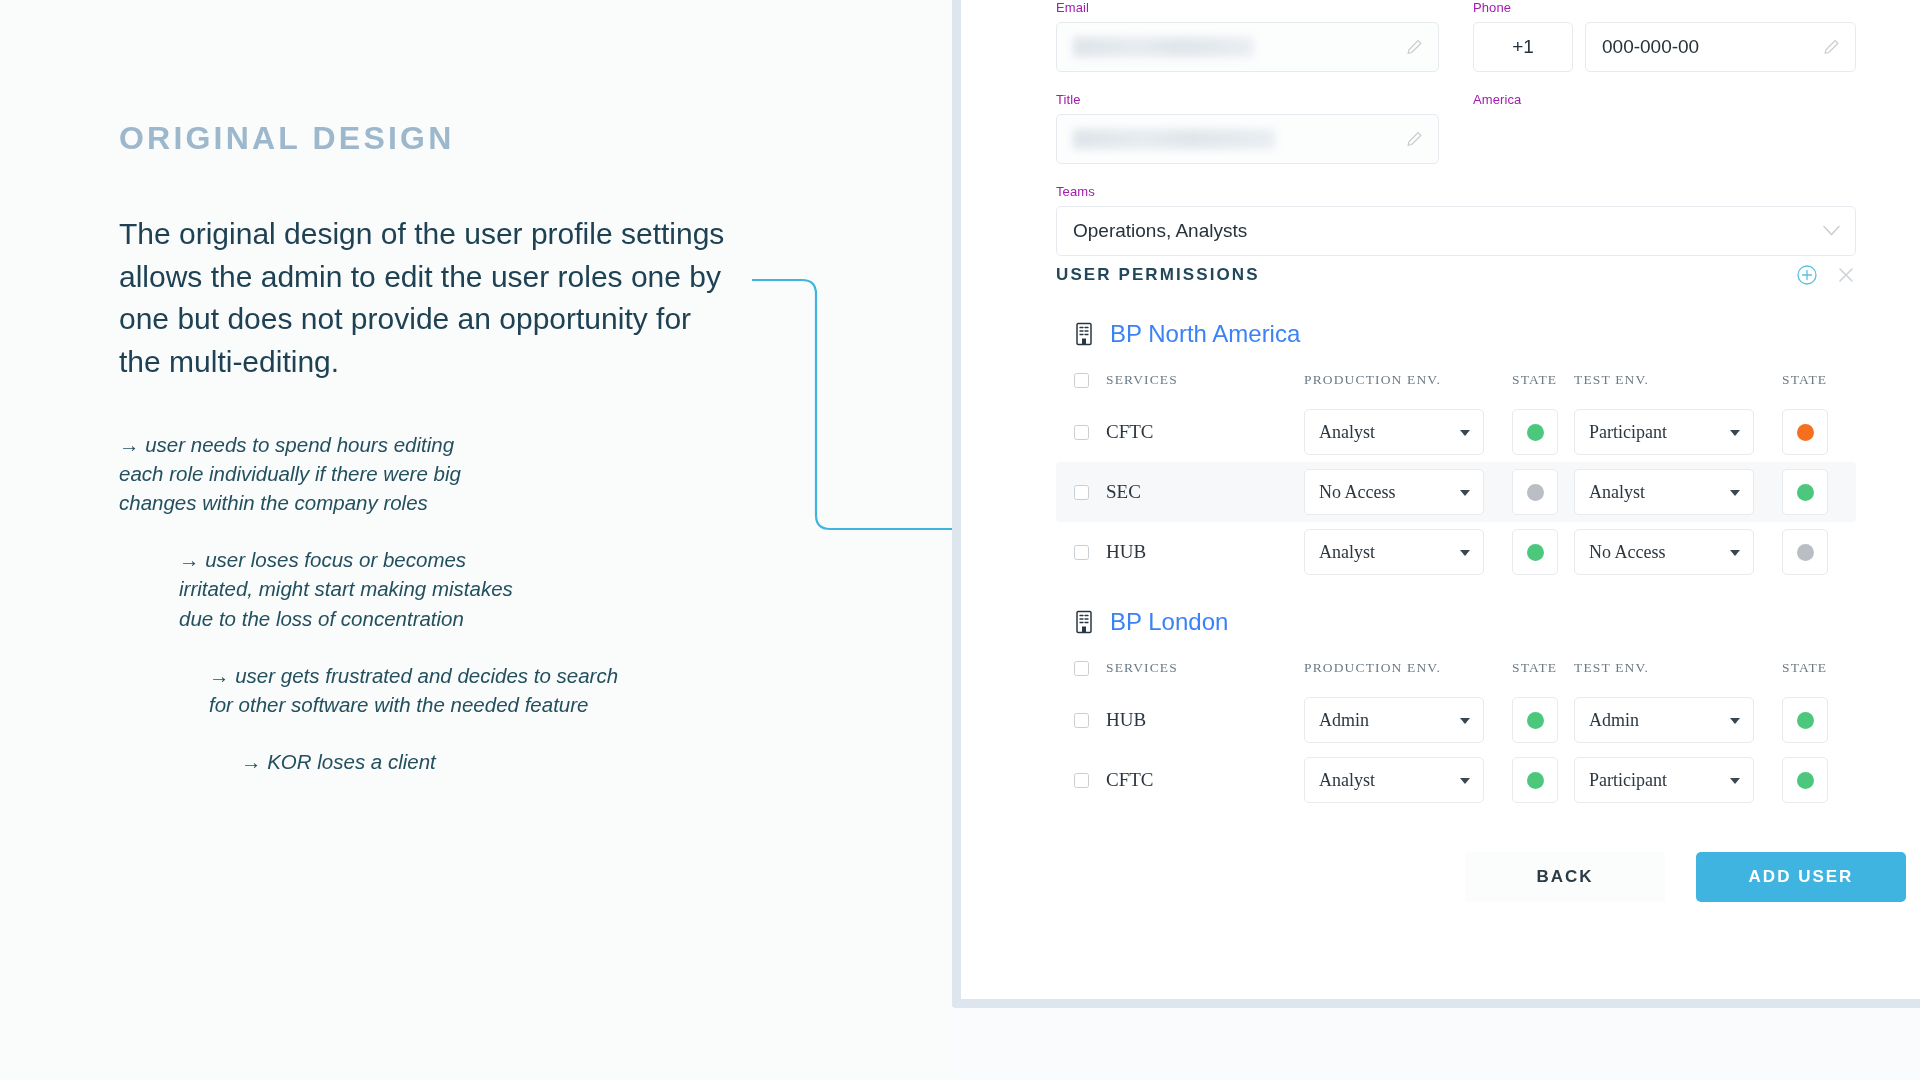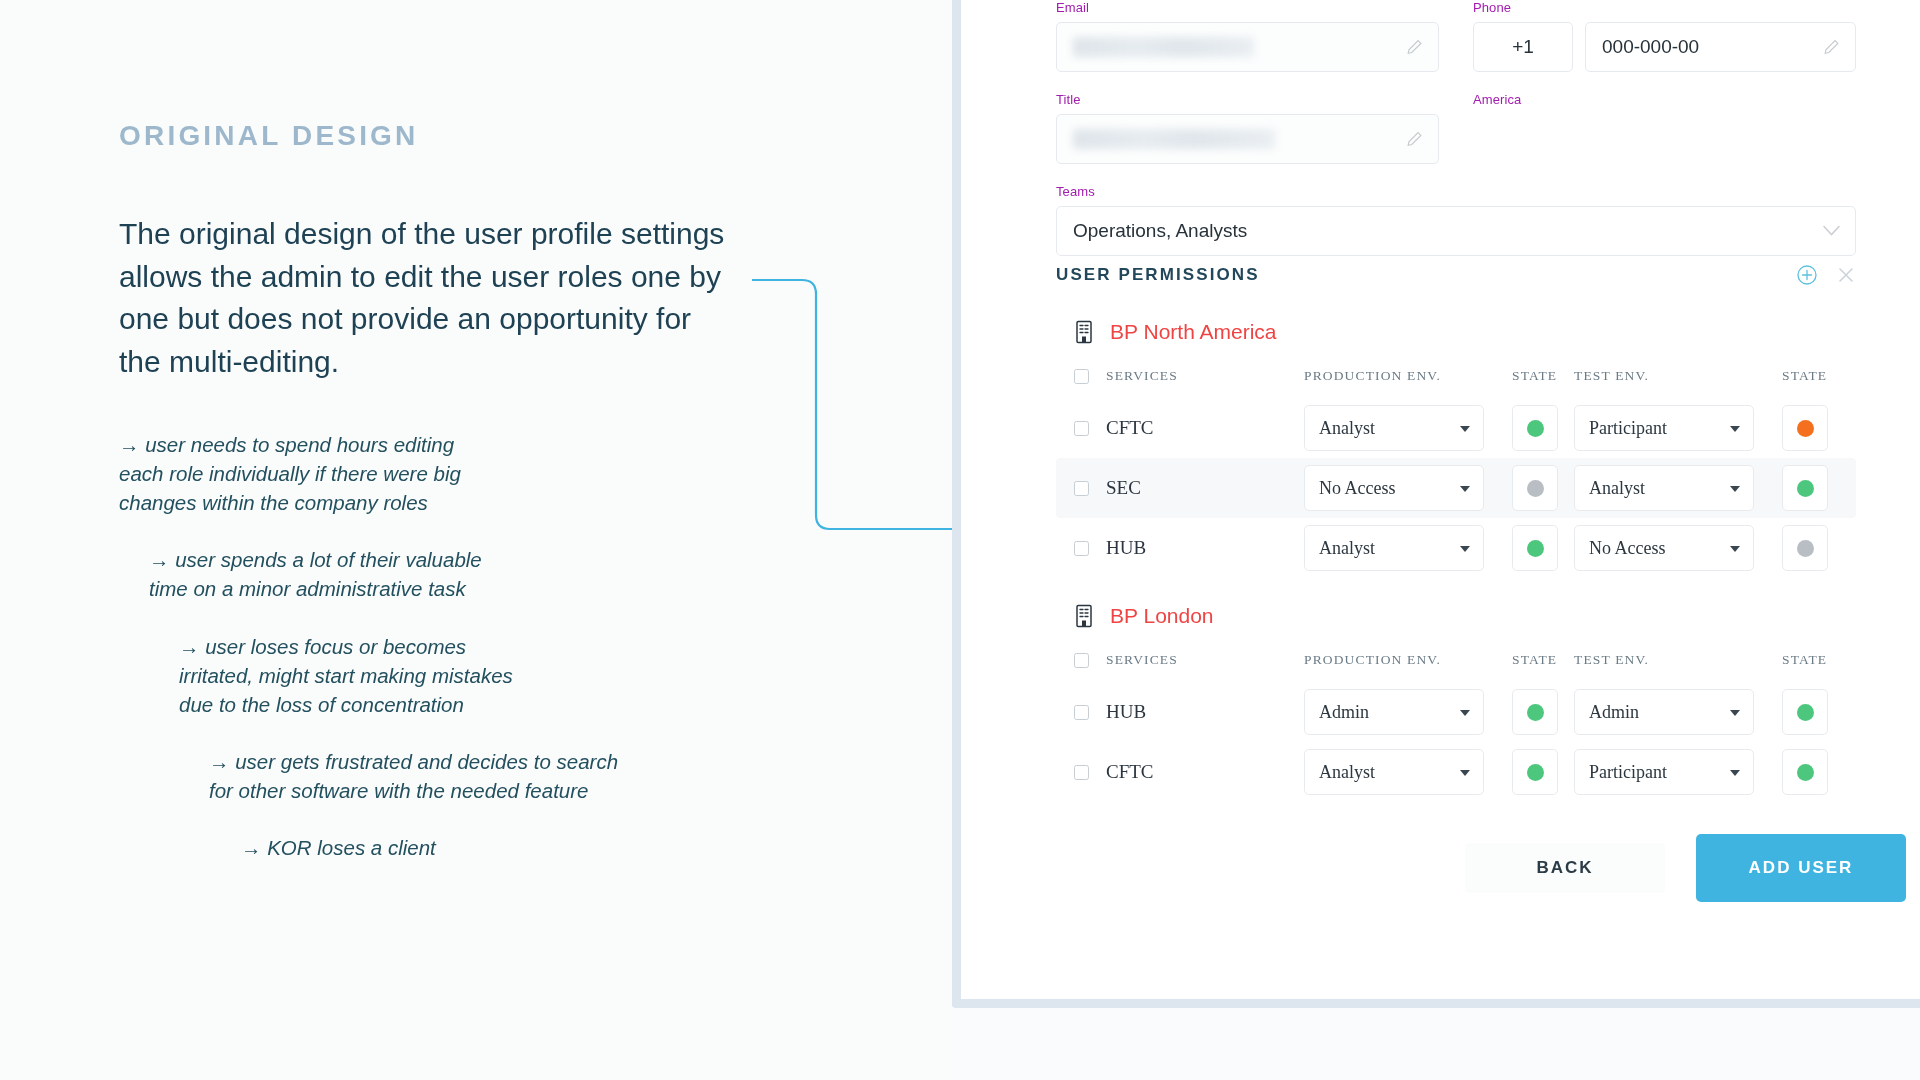--- a/index.html
+++ b/index.html
@@ -12,21 +12,21 @@
   .stage { position: relative; width: 1920px; height: 1080px; }
 
   
   .left-col {
     position: absolute; left: 0; top: 0;
     width: 952px; height: 1080px;
     background: #fafbfb;
   }
   .eyebrow {
     position: absolute; left: 119px; top: 120px;
-    font-size: 28px; font-weight: 700; letter-spacing: 3.2px;
+    font-size: 32px; font-weight: 700; letter-spacing: 3.2px;
     color: #9db8cc;
   }
   .lede {
     position: absolute; left: 119px; top: 213px; width: 620px;
     font-size: 30px; line-height: 1.42; color: #1e4254; font-weight: 400;
   }
   .chain { position: absolute; left: 119px; top: 430px; width: 660px; }
   .chain-item {
     font-style: italic; font-size: 20.5px; line-height: 1.42;
     color: #23505f; margin-bottom: 28px; white-space: pre-line;
@@ -81,21 +81,21 @@
   .cc { width: 100px; justify-content: center; }
   .pnum { flex: 1; }
 
   
   .perm { position: absolute; left: 95px; top: 300px; width: 800px; }
   .perm-head { display: flex; align-items: center; justify-content: space-between; margin-bottom: 34px; }
   .perm-title { font-size: 17px; font-weight: 700; letter-spacing: 2.1px; color: #22475a; }
   .perm-actions { display: flex; align-items: center; gap: 18px; }
 
   .org { display: flex; align-items: center; gap: 16px; margin: 0 0 18px 18px; }
-  .org-name { font-size: 21px; color: #ef4444; }
+  .org-name { font-size: 24px; color: #3b82f6; }
 
   table.ptab { width: 100%; border-collapse: collapse; table-layout: fixed; font-family: Liberation Serif, serif; }
   table.ptab col.c-srv   { width: 248px; }
   table.ptab col.c-prod  { width: 208px; }
   table.ptab col.c-pst   { width: 62px; }
   table.ptab col.c-test  { width: 208px; }
   table.ptab col.c-tst   { width: 74px; }
   .ptab th {
     text-align: left; font-size: 13.5px; letter-spacing: 1.15px;
     color: #6a7b86; font-weight: 400; padding: 6px 0 14px 0; white-space: nowrap;
@@ -134,39 +134,37 @@
   .footer {
     position: absolute; right: 37px; bottom: 97px;
     display: flex; align-items: center; gap: 31px;
   }
   .btn-back {
     width: 200px; height: 50px; display: flex; align-items: center; justify-content: center;
     font-size: 17px; font-weight: 700; letter-spacing: 2px; color: #2c3c47;
     background: #fbfcfc; border-radius: 4px; cursor: pointer;
   }
   .btn-add {
-    width: 210px; height: 68px; display: flex; align-items: center; justify-content: center;
+    width: 210px; height: 50px; display: flex; align-items: center; justify-content: center;
     font-size: 17px; font-weight: 700; letter-spacing: 2px; color: #ffffff;
     background: #3fb4e0; border-radius: 5px; cursor: pointer;
   }
 </style>
 </head>
 <body>
 
 <div class="stage">
 
   <div class="left-col">
     <div class="eyebrow">ORIGINAL DESIGN</div>
     <div class="lede">The original design of the user profile settings allows the admin to edit the user roles one by one but does not provide an opportunity for the multi-editing.</div>
     <div class="chain">
       <div class="chain-item i0">→ user needs to spend hours editing
 each role individually if there were big
 changes within the company roles</div>
-      <div class="chain-item i1">→ user spends a lot of their valuable
-time on a minor administrative task</div>
       <div class="chain-item i2">→ user loses focus or becomes
 irritated, might start making mistakes
 due to the loss of concentration</div>
       <div class="chain-item i3">→ user gets frustrated and decides to search
 for other software with the needed feature</div>
       <div class="chain-item i4">→ KOR loses a client</div>
     </div>
   </div>
 
   <svg class="connector" viewBox="0 0 300 300">

